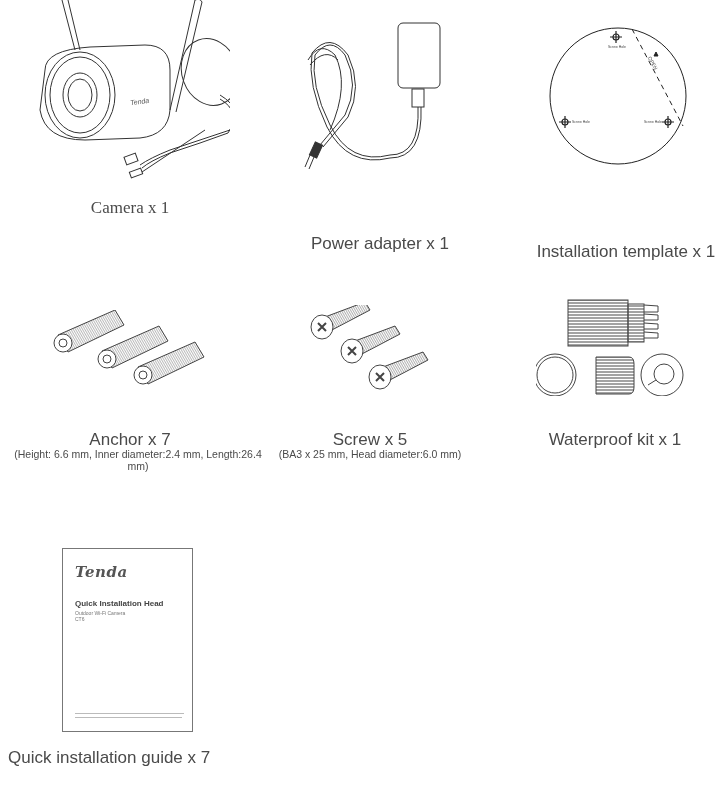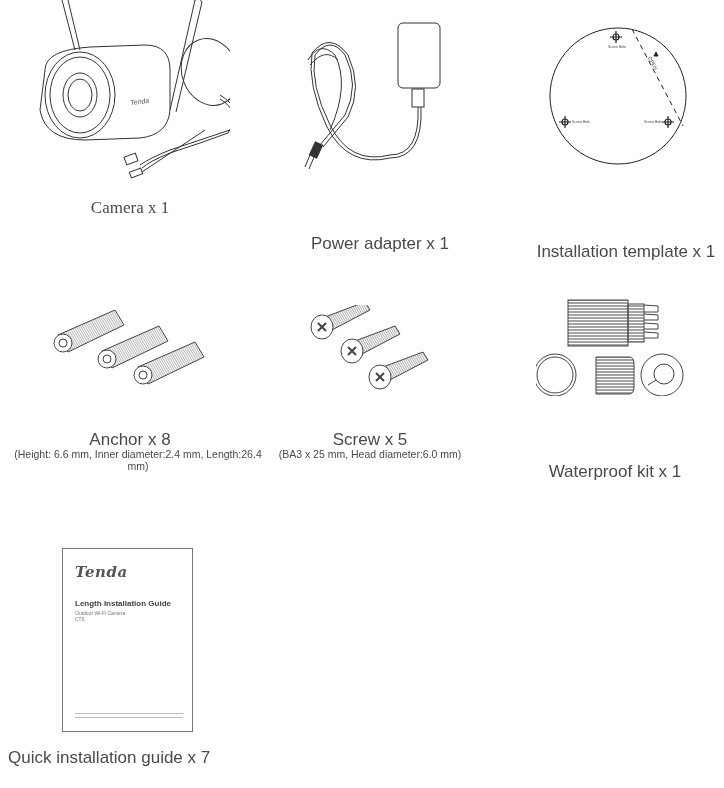--- a/index.html
+++ b/index.html
@@ -88,21 +88,21 @@
       <circle cx="13" cy="33" r="9" fill="#fff"></circle>
         <circle cx="13" cy="33" r="4"></circle>
     </g>
     <g transform="translate(80,32)">
       <path d="M8 25 L65 0 L74 15 L18 42 Z" fill="url(#ridge)"></path>
       <circle cx="13" cy="33" r="9" fill="#fff"></circle>
         <circle cx="13" cy="33" r="4"></circle>
     </g>
   </svg>
 </div>
-<div class="label" style="left:30px;top:430px;width:200px;">Anchor x 8</div>
+<div class="label" style="left:30px;top:430px;width:200px;">Anchor x 7</div>
 <div class="sub" style="left:8px;top:448px;width:260px;">(Height: 6.6 mm, Inner diameter:2.4 mm, Length:26.4 mm)</div>
 
 <div class="art" style="left:310px;top:305px;width:130px;height:100px;">
   <svg width="130" height="100" viewBox="0 0 130 100" fill="none" stroke="#444" stroke-width="1">
     <defs>
       <pattern id="thread" width="2" height="2" patternUnits="userSpaceOnUse" patternTransform="rotate(-30)">
         <line x1="0" y1="0" x2="0" y2="2" stroke="#666" stroke-width="1"></line>
       </pattern>
     </defs>
     <g>
@@ -136,25 +136,25 @@
     <rect x="92" y="8" width="16" height="38" fill="url(#hstripe)"></rect>
     <path d="M108 9 L122 10 L122 16 L108 16 M108 18 L122 19 L122 24 L108 24 M108 27 L122 28 L122 33 L108 33 M108 36 L122 37 L122 42 L108 42"></path>
     <circle cx="19" cy="79" r="21"></circle>
     <circle cx="19" cy="79" r="18"></circle>
     <path d="M60 61 L93 61 Q98 61 98 68 L98 91 Q98 98 93 98 L60 98 Z" fill="url(#hstripe)"></path>
     <circle cx="126" cy="79" r="21"></circle>
     <circle cx="128" cy="78" r="10"></circle>
     <path d="M120 84 L112 89"></path>
   </svg>
 </div>
-<div class="label" style="left:520px;top:430px;width:190px;margin-top:32px;">Waterproof kit x 1</div>
+<div class="label" style="left:520px;top:430px;width:190px;">Waterproof kit x 1</div>
 
 <div class="guide">
   <div class="brand">Tenda</div>
-  <div class="gtitle">Length Installation Guide</div>
+  <div class="gtitle">Quick Installation Head</div>
   <div class="gsub">
     <div>Outdoor Wi-Fi Camera</div>
     <div>CT6</div>
   </div>
   <div class="foot"></div>
   <div class="foot2"></div>
 </div>
 <div class="label" style="left:8px;top:748px;width:240px;text-align:left;">Quick installation guide x 7</div>
 
 </body></html>

